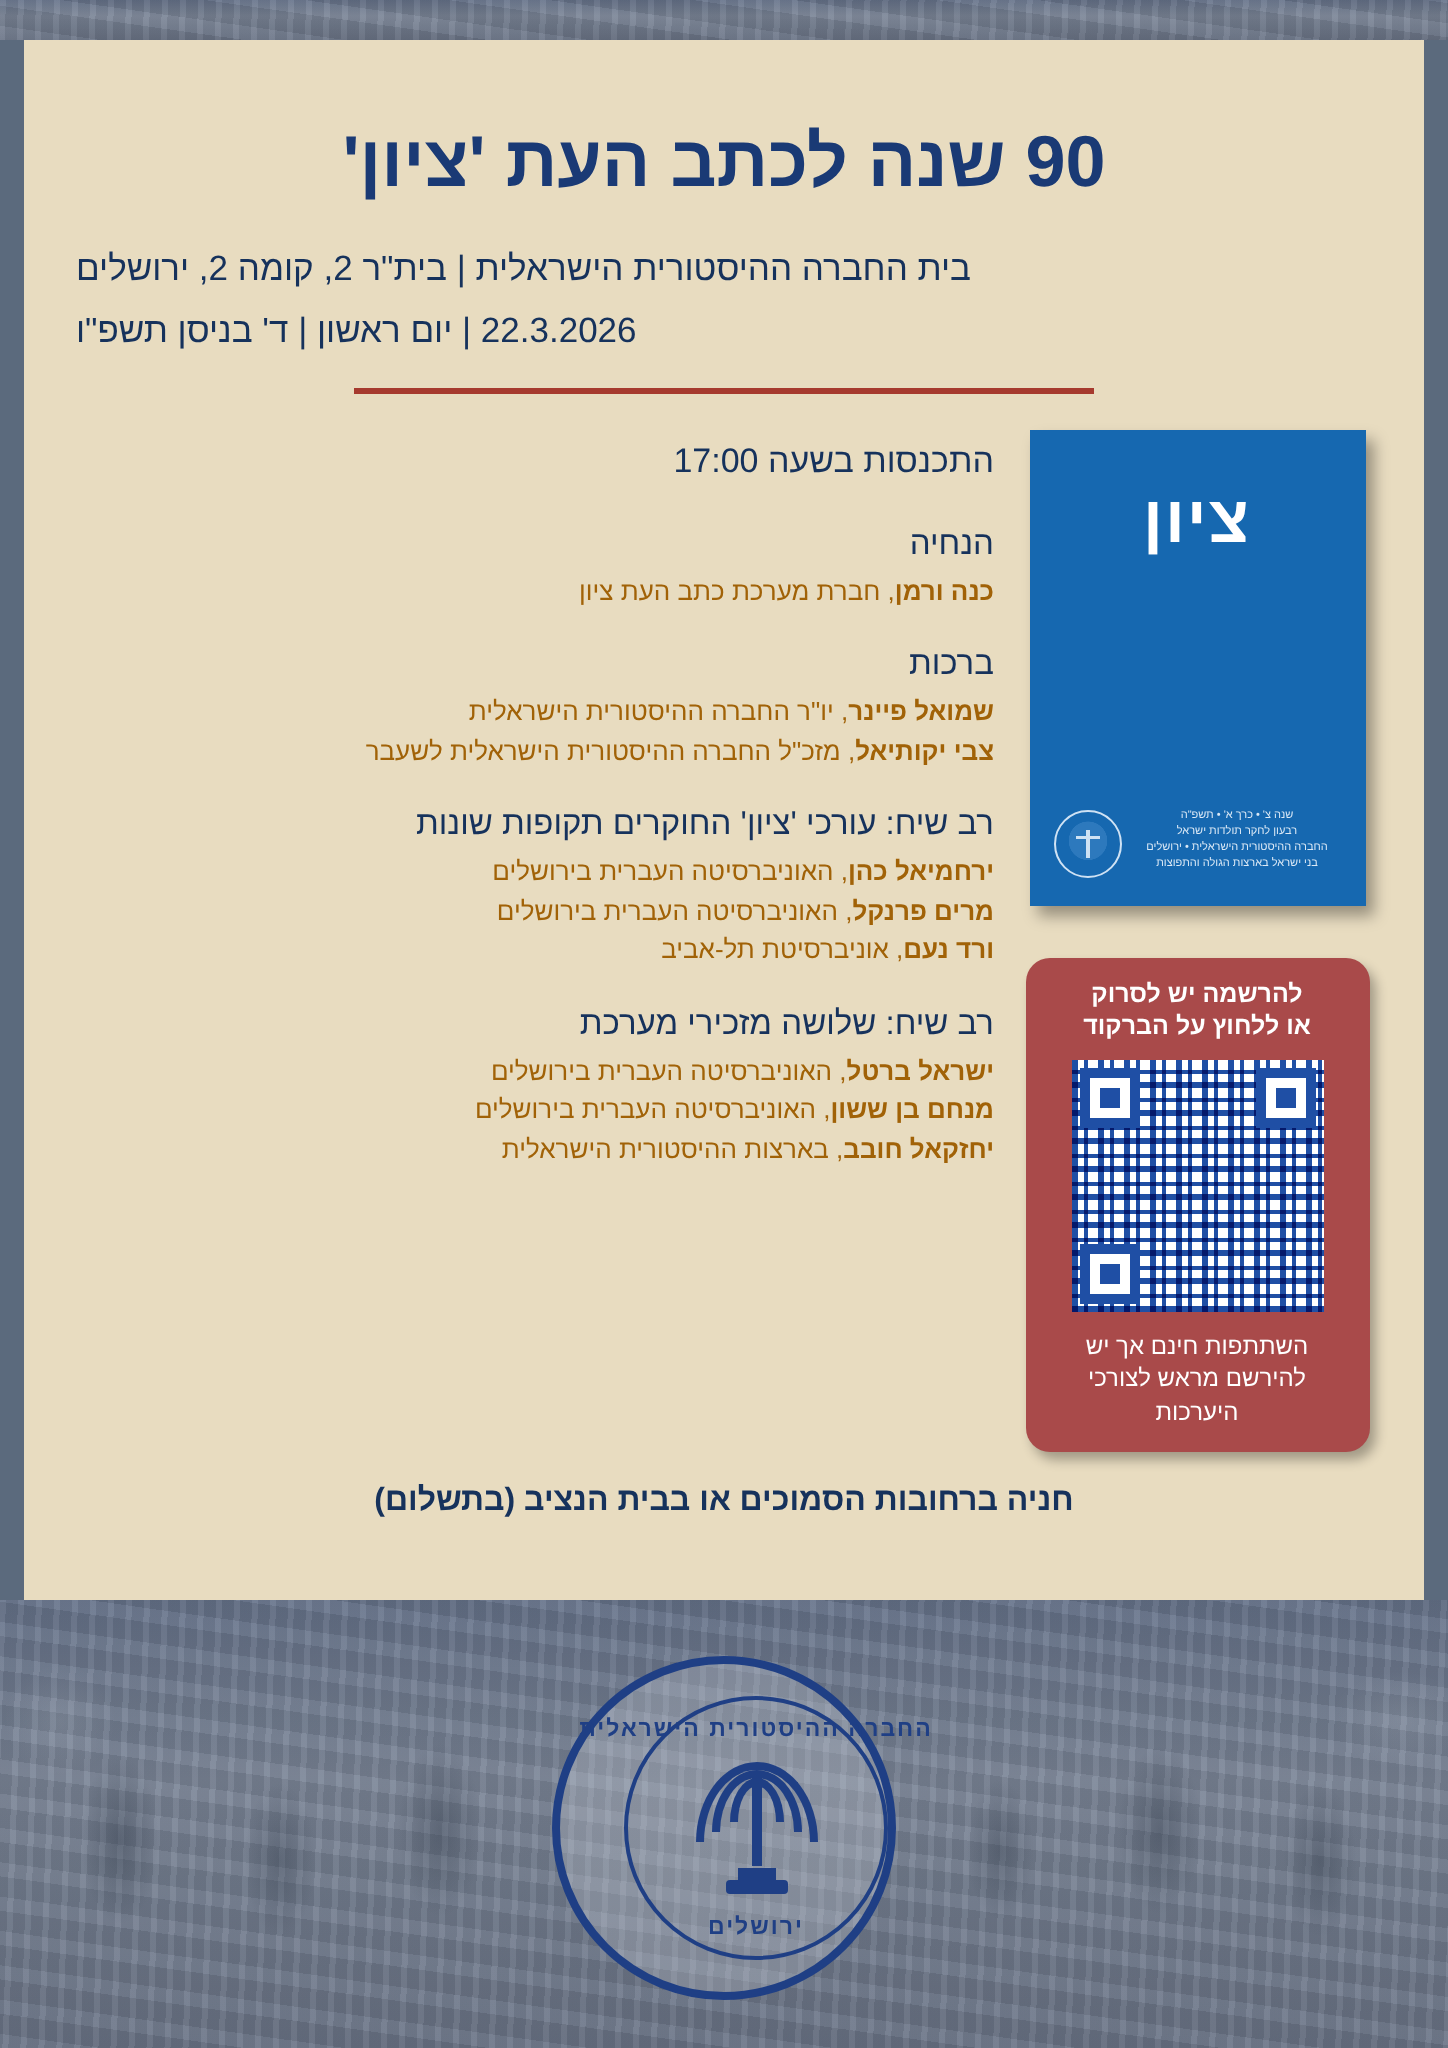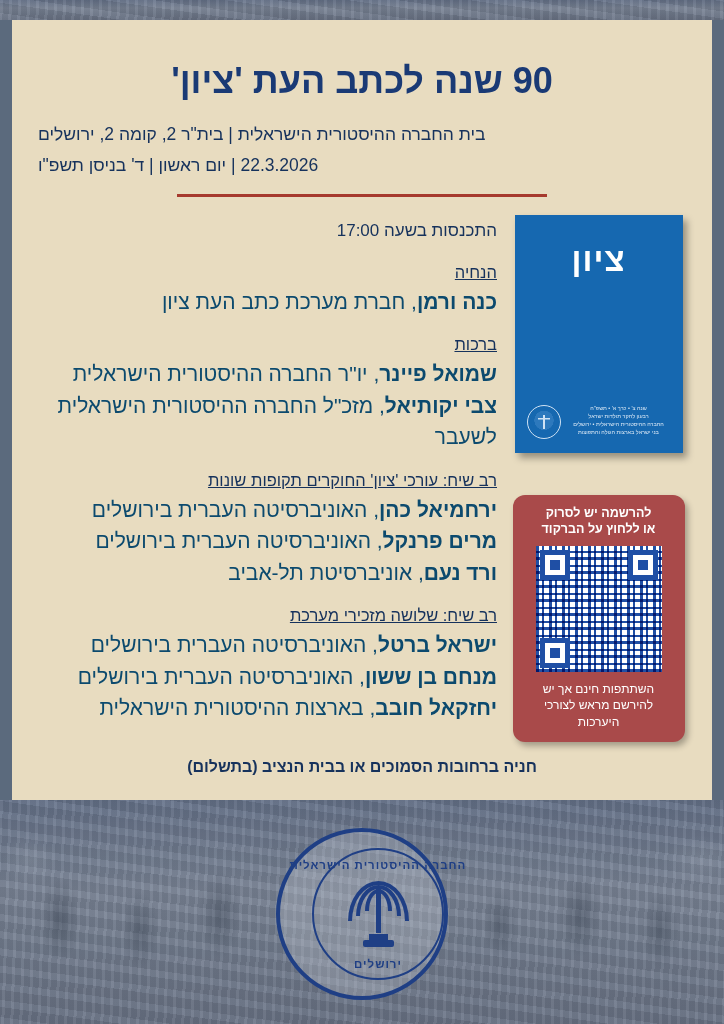--- a/index.html
+++ b/index.html
@@ -84,38 +84,36 @@
     direction: rtl;
     color: #16325c;
     padding-top: 6px;
   }
   #col-side {
     flex: 0 0 175px;
     display: flex;
     flex-direction: column;
     align-items: center;
     padding-top: 4px;
-    gap: 16px;
   }
 
   .lead {
     font-size: 17px;
     color: #16325c;
     margin: 4px 0 22px 0;
   }
   .section { margin-bottom: 18px; }
   .sec-head {
     font-size: 16.5px;
-    text-decoration: underline;
     color: #16325c;
     margin-bottom: 4px;
   }
   .person {
-    font-size: 21px;
-    color: #0c4a6e;
+    font-size: 13px;
+    color: #a16207;
     line-height: 1.5;
   }
   .person b { font-weight: bold; }
   #parking {
     text-align: center;
     font-size: 16px;
     font-weight: bold;
     color: #16325c;
     margin-top: 16px;
     direction: rtl;

